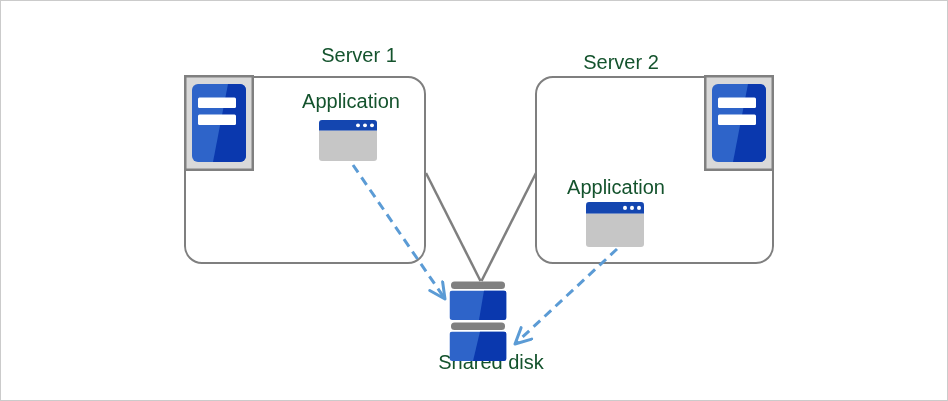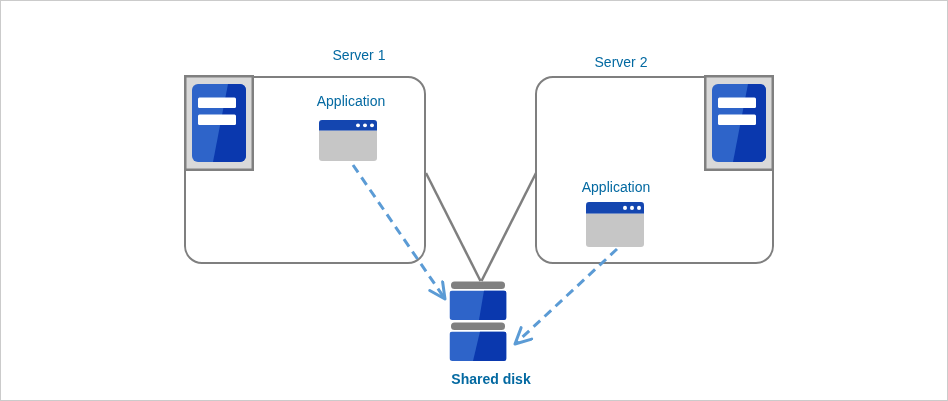--- a/index.html
+++ b/index.html
@@ -23,31 +23,31 @@
     border: 2.5px solid #7f7f7f;
     border-radius: 18px;
     background: #ffffff;
     z-index: 1;
   }
   .box1 { left: 183px; top: 75px; width: 242px; height: 188px; }
   .box2 { left: 534px; top: 75px; width: 239px; height: 188px; }
   .diagram-label {
     position: absolute;
     text-align: center;
-    font-size: 14px;
+    font-size: 20px;
     line-height: 23px;
-    color: #0369a1;
+    color: #14532d;
     z-index: 3;
     white-space: nowrap;
   }
   .title1 { left: 258px; top: 43px;  width: 200px; }
   .title2 { left: 520px; top: 50px;  width: 200px; }
   .app1   { left: 250px; top: 89px;  width: 200px; }
   .app2   { left: 515px; top: 175px; width: 200px; }
-  .diskLbl{ left: 390px; top: 367px; width: 200px; font-weight: bold; }
+  .diskLbl{ left: 390px; top: 350px; width: 200px; }
   .icon { position: absolute; z-index: 2; }
   .overlay {
     position: absolute;
     left: 0; top: 0;
     width: 948px; height: 401px;
     z-index: 5;
     pointer-events: none;
   }
   .disk-icon { z-index: 6; }
 </style>

